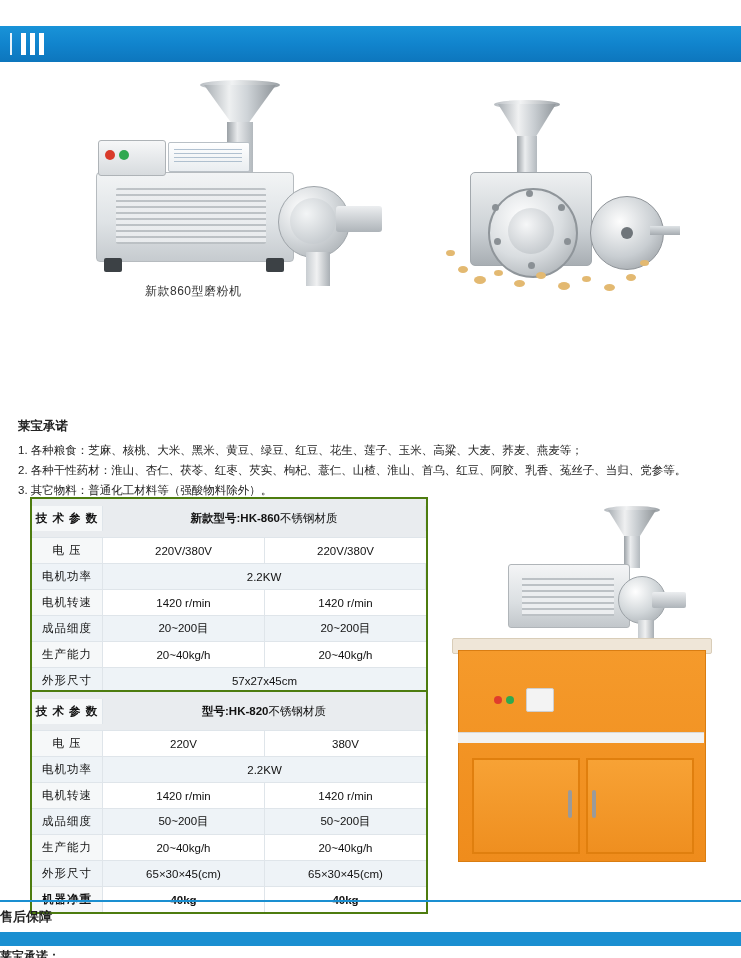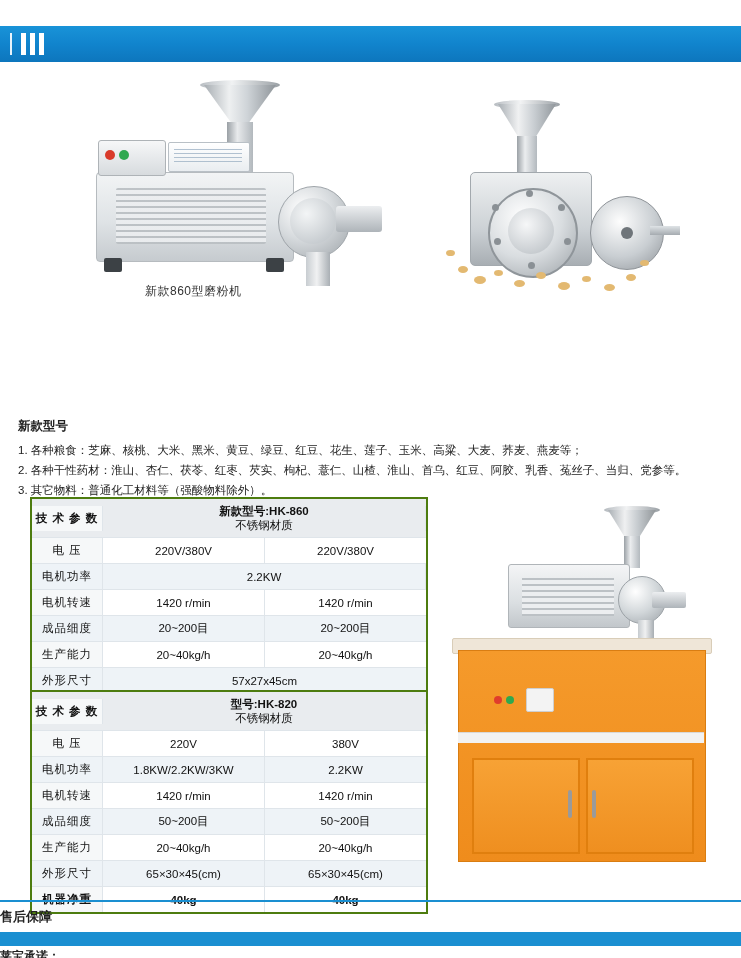--- a/index.html
+++ b/index.html
@@ -143,21 +143,21 @@
   .t1{top:497px;}
   .t2{top:690px;}
   .trow{display:flex;border-bottom:1px solid #dfe5ea;}
   .trow:last-child{border-bottom:none;font-weight:bold;}
   .thead{background:#e9ecef;height:38px;align-items:center;}
   .thead .c1{
     flex:0 0 205px;display:flex;align-items:center;justify-content:center;
     font-size:19px;font-weight:bold;letter-spacing:6px;color:#111;
   }
   .thead .c2{
-    flex:1;display:flex;flex-direction:column;align-items:center;justify-content:center;
+    flex:1;display:flex;flex-direction:row;align-items:center;justify-content:center;
     font-size:11px;color:#111;line-height:14px;
   }
   .thead .c2 .m{font-weight:bold;}
   .trow .c1{
     flex:0 0 70px;display:flex;align-items:center;justify-content:center;
     font-size:11.5px;color:#111;letter-spacing:1px;height:25px;background:#f6f8f9;
     border-right:1px solid #dfe5ea;
   }
   .trow .c2,.trow .c3{
     flex:1;display:flex;align-items:center;justify-content:center;
@@ -277,21 +277,21 @@
     <div class="grain" style="left:118px;top:182px;width:12px;height:8px;"></div>
     <div class="grain" style="left:142px;top:176px;width:9px;height:6px;"></div>
     <div class="grain" style="left:164px;top:184px;width:11px;height:7px;"></div>
     <div class="grain" style="left:186px;top:174px;width:10px;height:7px;"></div>
     <div class="grain" style="left:6px;top:150px;width:9px;height:6px;"></div>
     <div class="grain" style="left:200px;top:160px;width:9px;height:6px;"></div>
   </div>
 </div>
 <div class="caption">新款860型磨粉机</div>
 
-<div class="sec-title">新款型号</div>
+<div class="sec-title">莱宝承诺</div>
 <div class="lines">
   <div>1. 各种粮食：芝麻、核桃、大米、黑米、黄豆、绿豆、红豆、花生、莲子、玉米、高粱、大麦、荞麦、燕麦等；</div>
   <div>2. 各种干性药材：淮山、杏仁、茯苓、红枣、芡实、枸杞、薏仁、山楂、淮山、首乌、红豆、阿胶、乳香、菟丝子、当归、党参等。</div>
   <div>3. 其它物料：普通化工材料等（强酸物料除外）。</div>
 </div>
 
 <div class="table t1">
   <div class="trow thead">
     <div class="c1">技 术 参 数</div>
     <div class="c2">
@@ -342,21 +342,20 @@
       <span>不锈钢材质</span>
     </div>
   </div>
   <div class="trow">
     <div class="c1">电  压</div>
     <div class="c2">220V</div>
     <div class="c3">380V</div>
   </div>
   <div class="trow alt">
     <div class="c1">电机功率</div>
-    <div class="c2">1.8KW/2.2KW/3KW</div>
     <div class="c3">2.2KW</div>
   </div>
   <div class="trow">
     <div class="c1">电机转速</div>
     <div class="c2">1420 r/min</div>
     <div class="c3">1420 r/min</div>
   </div>
   <div class="trow alt">
     <div class="c1">成品细度</div>
     <div class="c2">50~200目</div>

